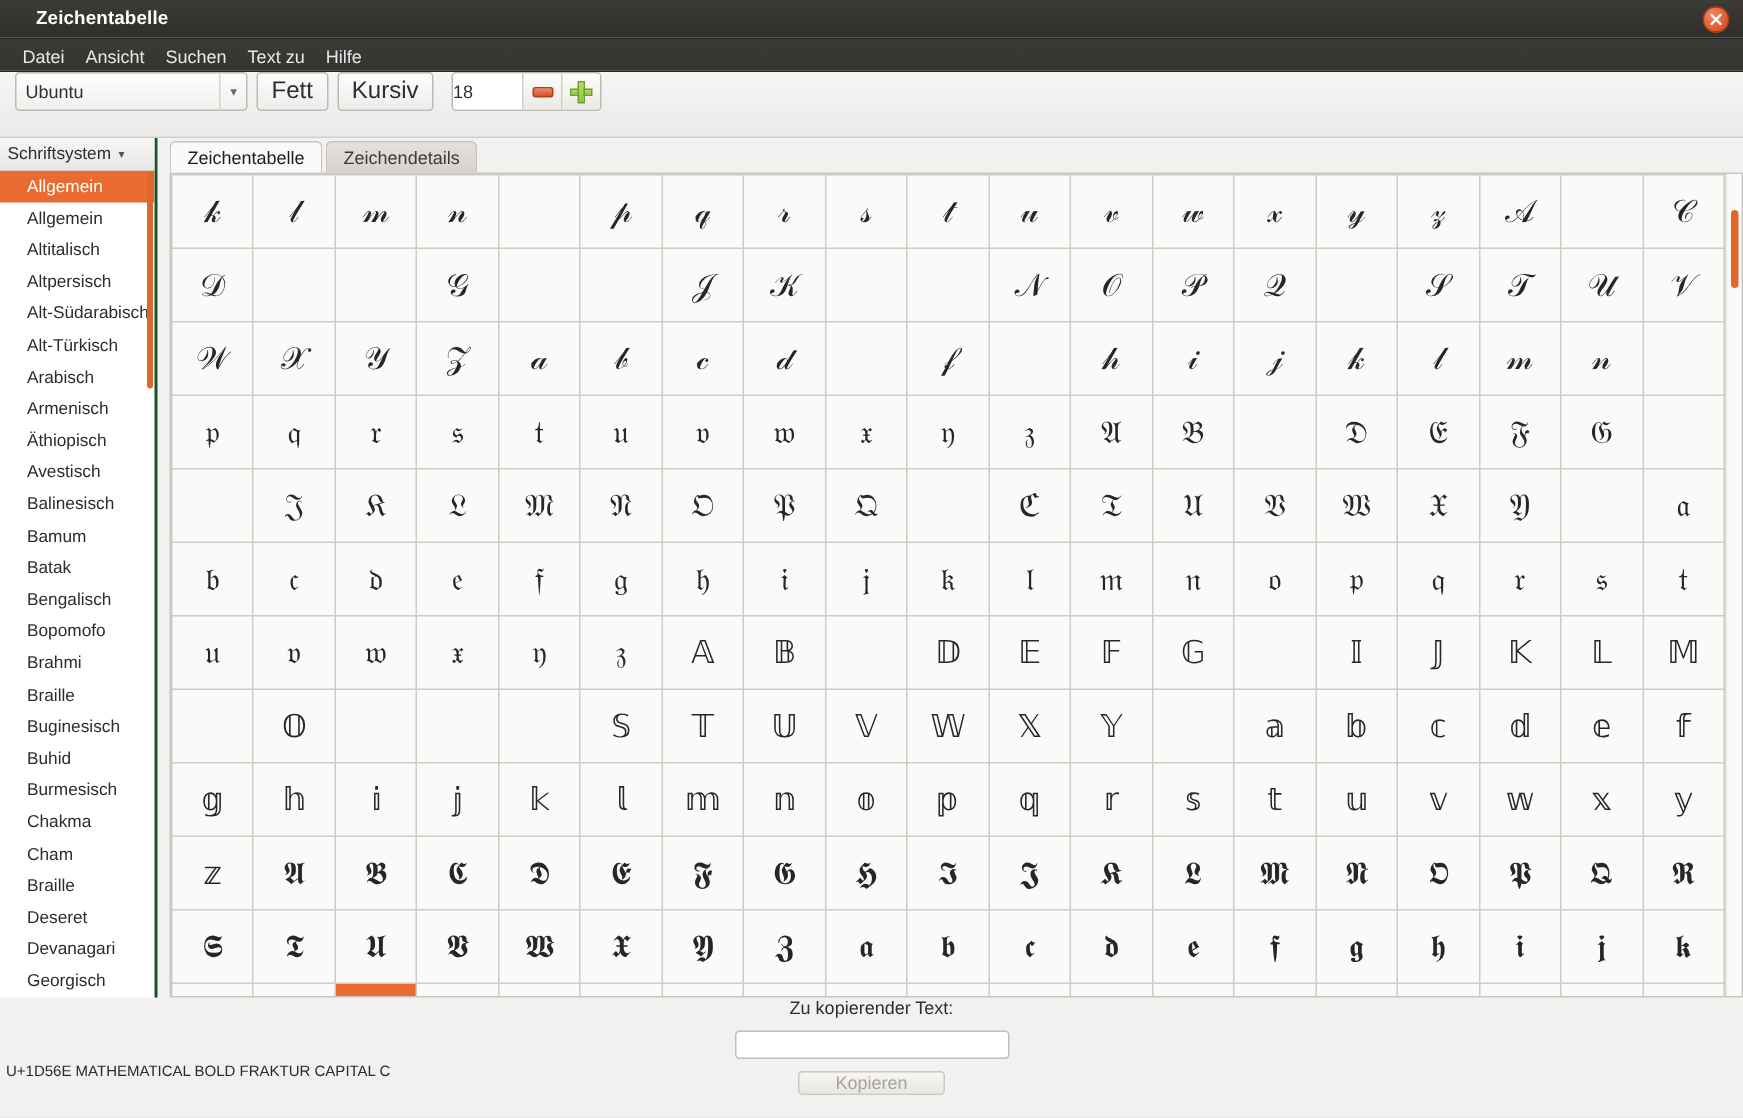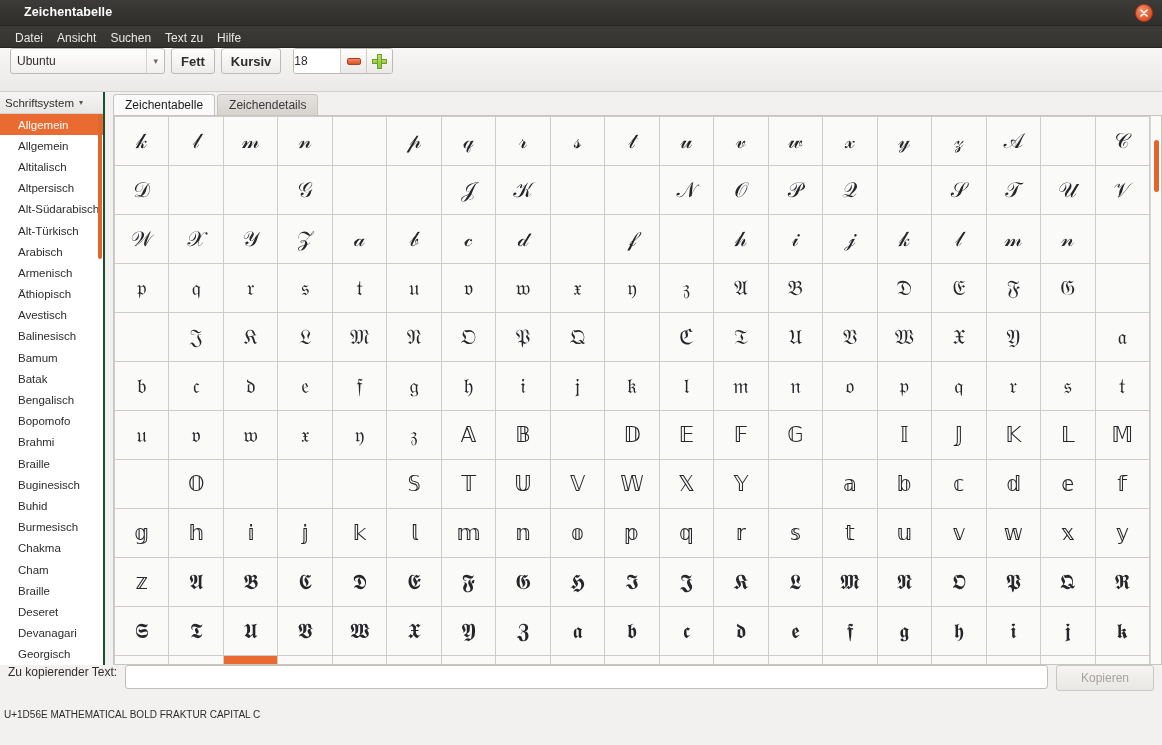--- a/index.html
+++ b/index.html
@@ -63,22 +63,22 @@
     padding: 0 6px; cursor: pointer;
     position: relative;
   }
   .combo .cval { flex: 1; }
   .combo .sep { width:1px; height:24px; background:#d6d2ce; margin-right:6px;}
   .combo .arrow { color:#6a6a6a; font-size:9px; }
   .tbtn {
     height: 26px; padding: 0 9px;
     background: linear-gradient(to bottom,#fdfdfc,#eeecea);
     border: 1px solid #bdb9b4; border-radius: 3px;
-    font-size: 13px; color: #2e2e2e;
-    display:flex; align-items:center; cursor:pointer;font-weight:bold;
+    font-size: 16px; color: #2e2e2e;
+    display:flex; align-items:center; cursor:pointer;
   }
   #sizebox {
     display:flex; align-items:center; height:26px;
     border:1px solid #bdb9b4; border-radius:3px; overflow:hidden;
     background:#fff; margin-left:6px;
   }
   #sizebox .val {
     width: 46px; height:24px; display:flex; align-items:center;
     padding-left:0; font-size:12px; color:#2e2e2e; background:#fff;
   }
@@ -180,23 +180,24 @@
     width:11px; background:#fafaf9;
     border-left:1px solid #ddd9d5; position:relative;
   }
   #grid-thumb {
     position:absolute; left:3px; top:24px;
     width:5px; height:52px; background:#e0672c; border-radius:3px;
   }
 
   
   #copyrow {
-    height:36px; display:flex; 
+    height:36px; display:flex; align-items:center;
     padding:0 8px; gap:8px;
     background:#f2f1f0;
+    flex-direction:column;
   }
   #copylabel { font-size:12px; color:#2e2e2e; }
   #copyinput {
     flex:1; height:24px;
     background:#fff; border:1px solid #c2beb9; border-radius:3px;
   }
   #copybtn {
     height:26px; padding:0 24px;
     display:flex; align-items:center;
     font-size:12px; color:#a6a29e;

